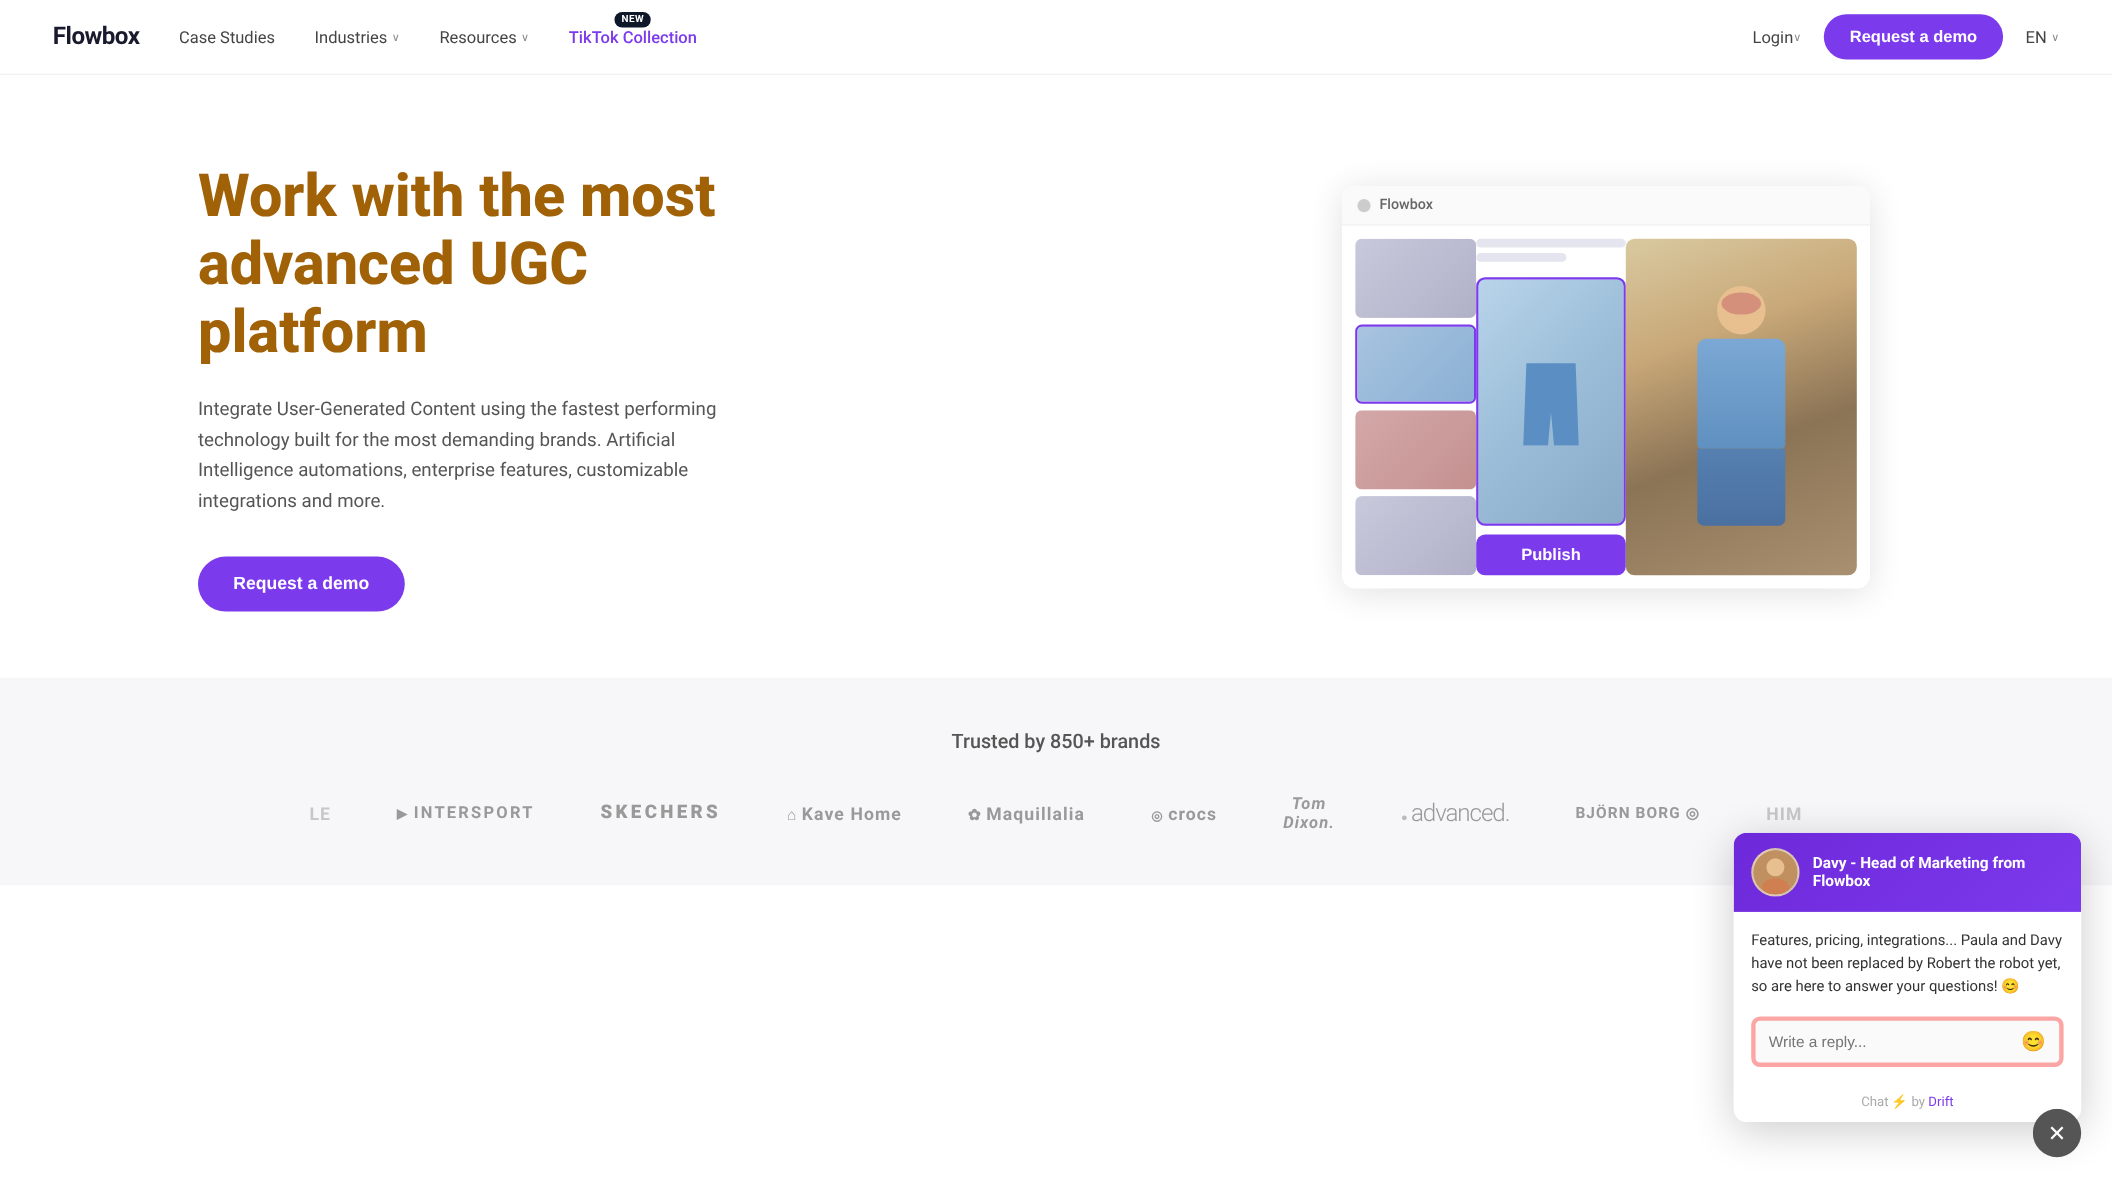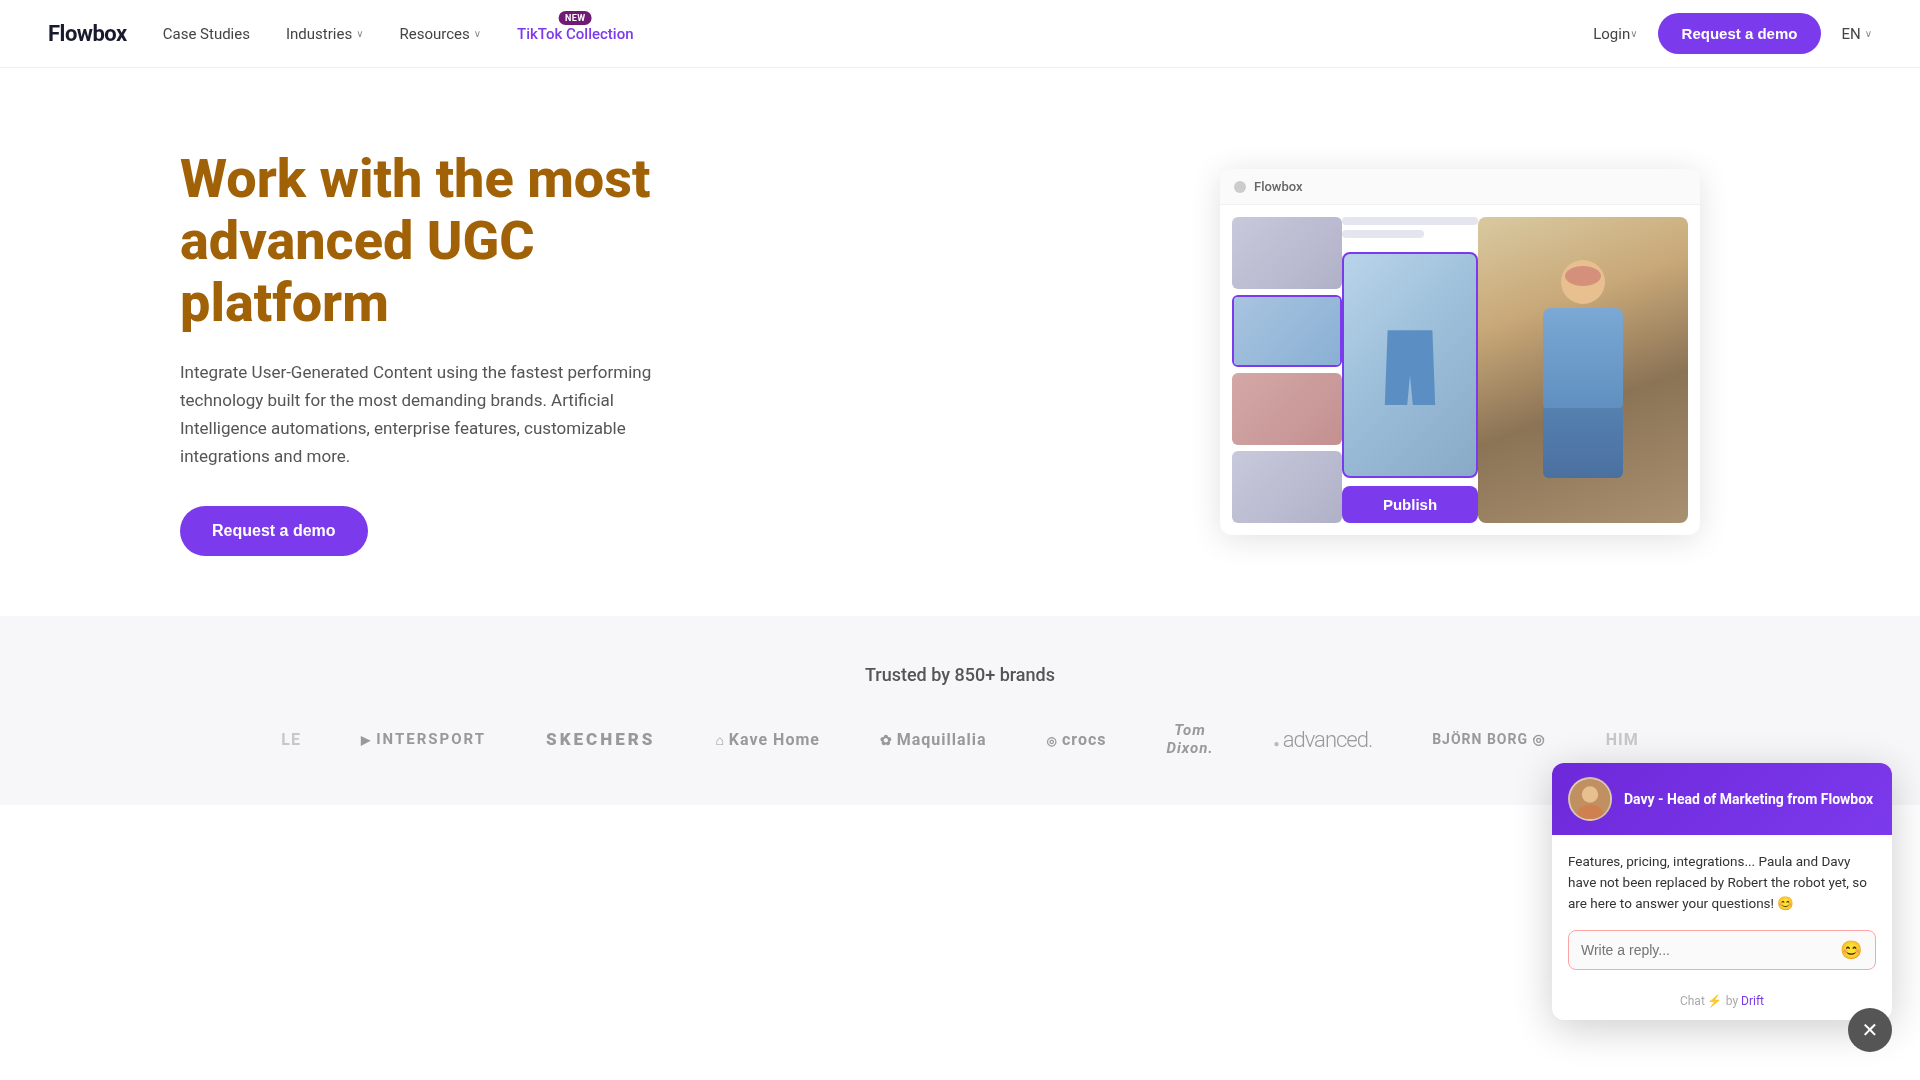--- a/index.html
+++ b/index.html
@@ -10,21 +10,21 @@
       display: flex; align-items: center; justify-content: space-between;
       padding: 0 48px; height: 68px; border-bottom: 1px solid #eee;
       position: sticky; top: 0; background: #fff; z-index: 100;
     }
     .nav-logo { font-size: 22px; font-weight: 700; color: #1a1a2e; letter-spacing: -0.5px; }
     .nav-left { display: flex; align-items: center; gap: 36px; }
     .nav-link { font-size: 15px; color: #444; text-decoration: none; display: flex; align-items: center; gap: 4px; cursor: pointer; }
     .nav-tiktok { color: #7c3aed; font-weight: 500; position: relative; }
     .badge-new {
       position: absolute; top: -14px; left: 50%; transform: translateX(-50%);
-      background: #701a75; color: #fff; font-size: 9px; font-weight: 700;
+      background: #0f172a; color: #fff; font-size: 9px; font-weight: 700;
       padding: 2px 6px; border-radius: 20px; letter-spacing: 0.5px;
     }
     .nav-right { display: flex; align-items: center; gap: 20px; }
     .nav-login { font-size: 15px; color: #444; cursor: pointer; display: flex; align-items: center; gap: 0; }
     .btn-demo {
       background: #7c3aed; color: #fff; border: none; border-radius: 30px;
       padding: 12px 24px; font-size: 15px; font-weight: 600; cursor: pointer;
     }
     .nav-lang { font-size: 15px; color: #444; cursor: pointer; display: flex; align-items: center; gap: 4px; }
     .chevron { font-size: 10px; color: #888; }
@@ -156,41 +156,41 @@
     .brand-logo.kave { font-size: 16px; }
     .brand-logo.crocs { font-size: 16px; }
     .brand-logo.tomdixon { font-size: 15px; font-style: italic; }
     .brand-logo.bonprix { font-size: 22px; font-weight: 300; letter-spacing: -1px; }
     .brand-logo.bjorn { font-size: 14px; letter-spacing: 1px; }
     .brand-logo.partial { opacity: 0.5; }
 
     
     .chat-widget {
       position: fixed; bottom: 60px; right: 28px;
-      width: 340px; background: #fff;
+      width: 316px; background: #fff;
       border-radius: 12px; box-shadow: 0 8px 40px rgba(0,0,0,0.2);
       overflow: hidden; z-index: 200;
     }
     .chat-header {
       background: linear-gradient(135deg, #6d28d9 0%, #7c3aed 100%);
       padding: 14px 16px; display: flex; align-items: center; gap: 12px;
     }
     .chat-avatar {
       width: 44px; height: 44px; border-radius: 50%;
       background: linear-gradient(135deg, #c8a070 0%, #a07850 100%);
       border: 2px solid rgba(255,255,255,0.5);
       display: flex; align-items: center; justify-content: center;
       font-size: 20px; color: #fff; overflow: hidden; flex-shrink: 0;
     }
     .chat-agent-name { color: #fff; font-weight: 700; font-size: 14px; }
     .chat-body { padding: 16px; }
     .chat-message { font-size: 13.5px; color: #333; line-height: 1.55; margin-bottom: 16px; }
     .chat-input-row {
       display: flex; align-items: center;
-      border: 1px solid #fca5a5; border-radius: 8px; padding: 8px 12px;
+      border: 4px solid #fca5a5; border-radius: 8px; padding: 8px 12px;
       background: #fafafa; gap: 8px;
     }
     .chat-input {
       flex: 1; border: none; background: transparent; font-size: 14px; color: #999;
       outline: none;
     }
     .emoji-btn { font-size: 18px; cursor: pointer; background: none; border: none; }
     .chat-footer { padding: 8px 16px 12px; text-align: center; font-size: 12px; color: #aaa; }
     .chat-footer a { color: #7c3aed; text-decoration: none; }
 

